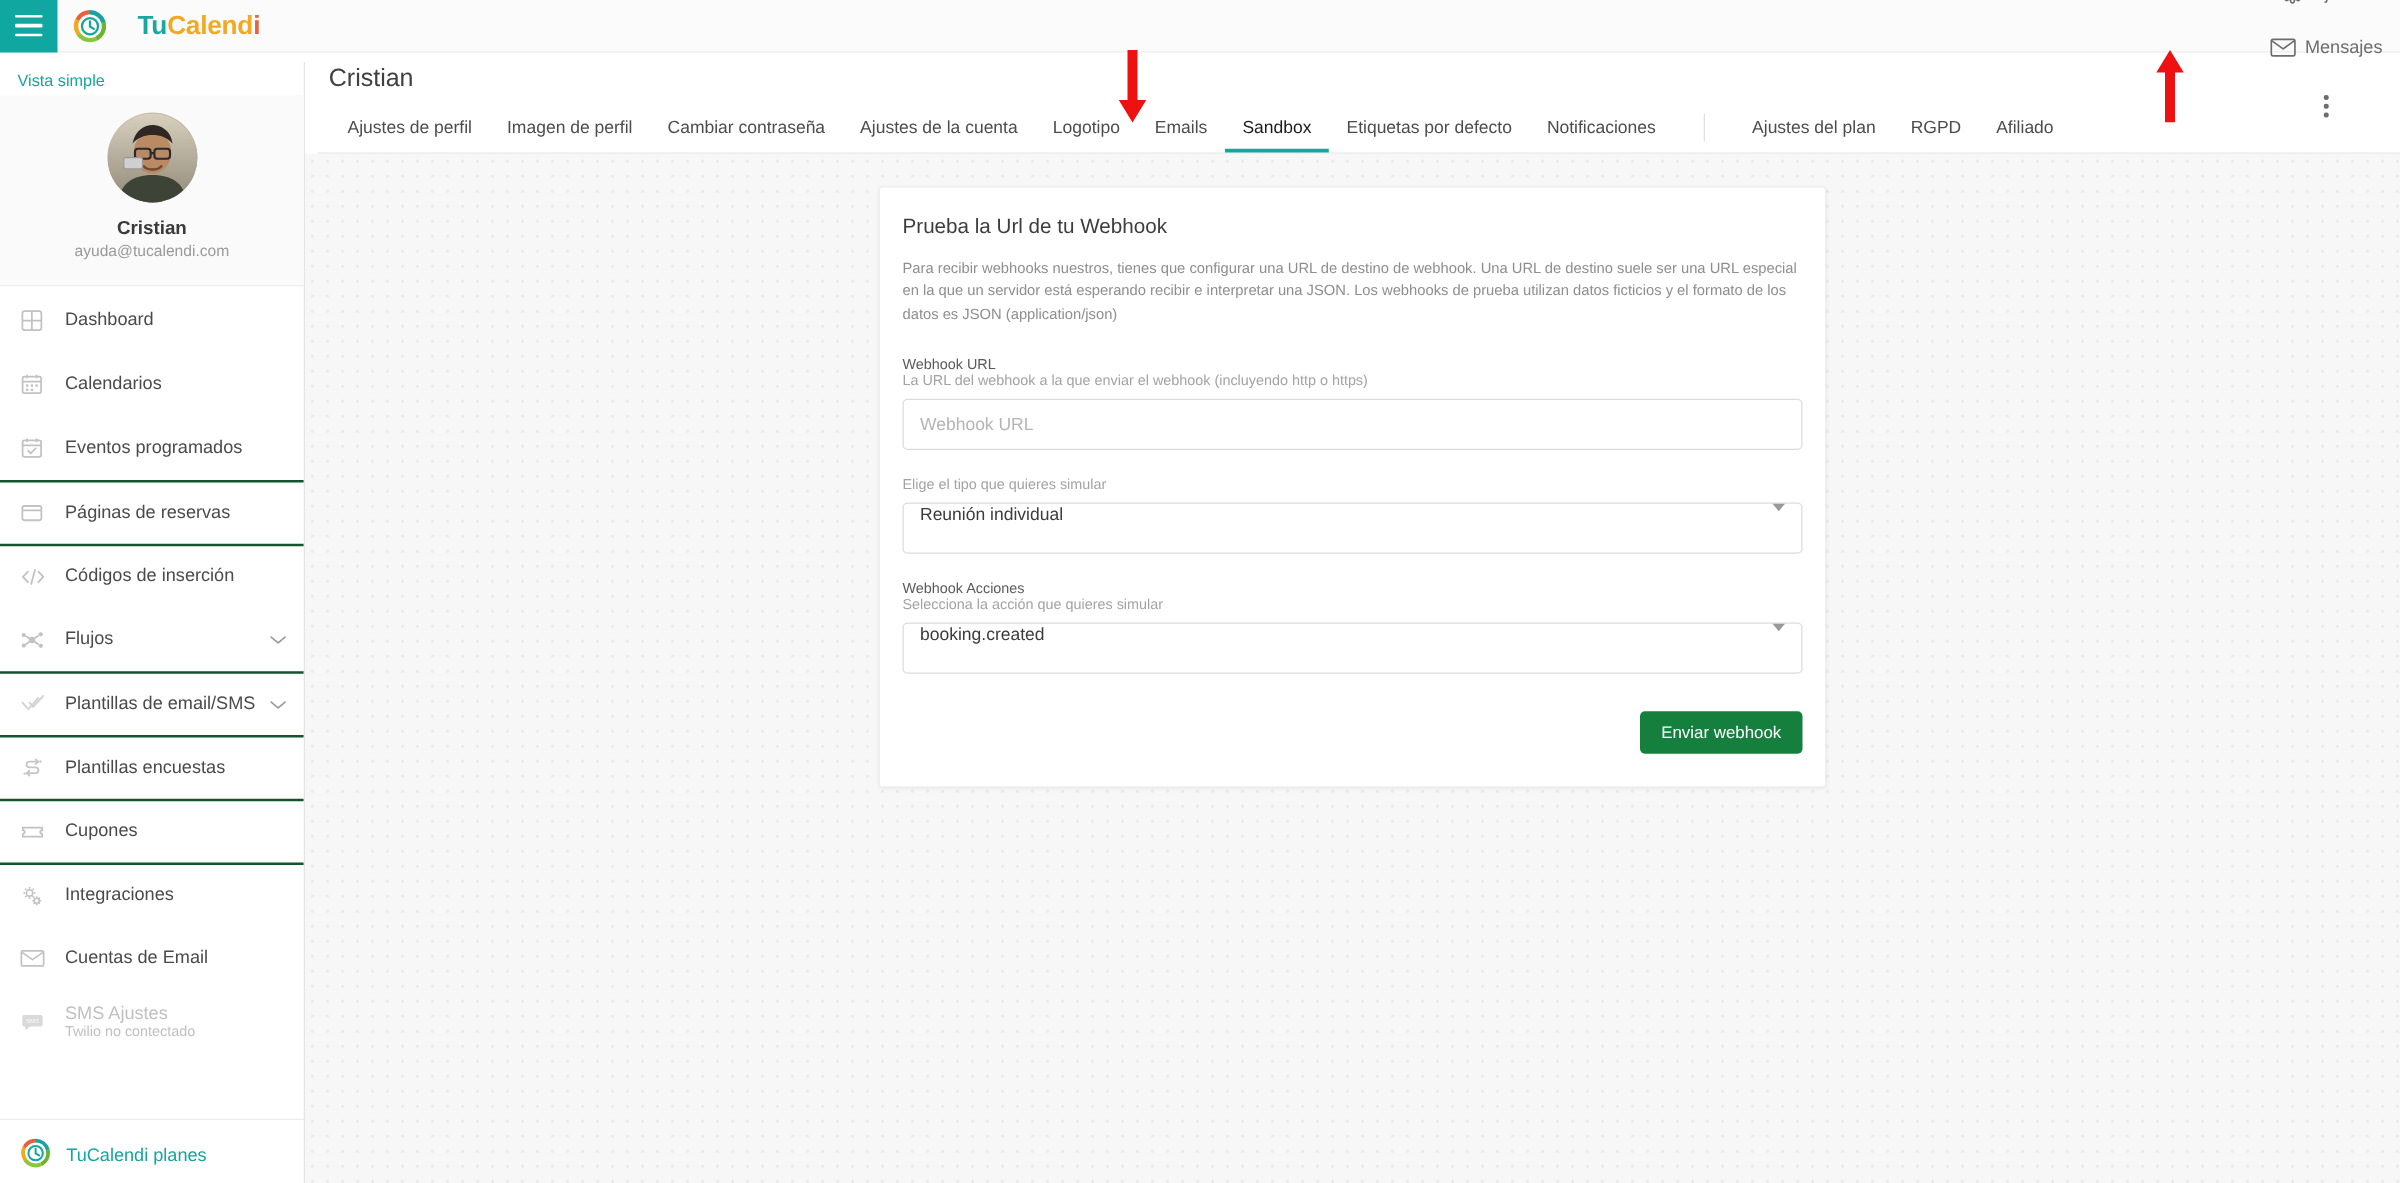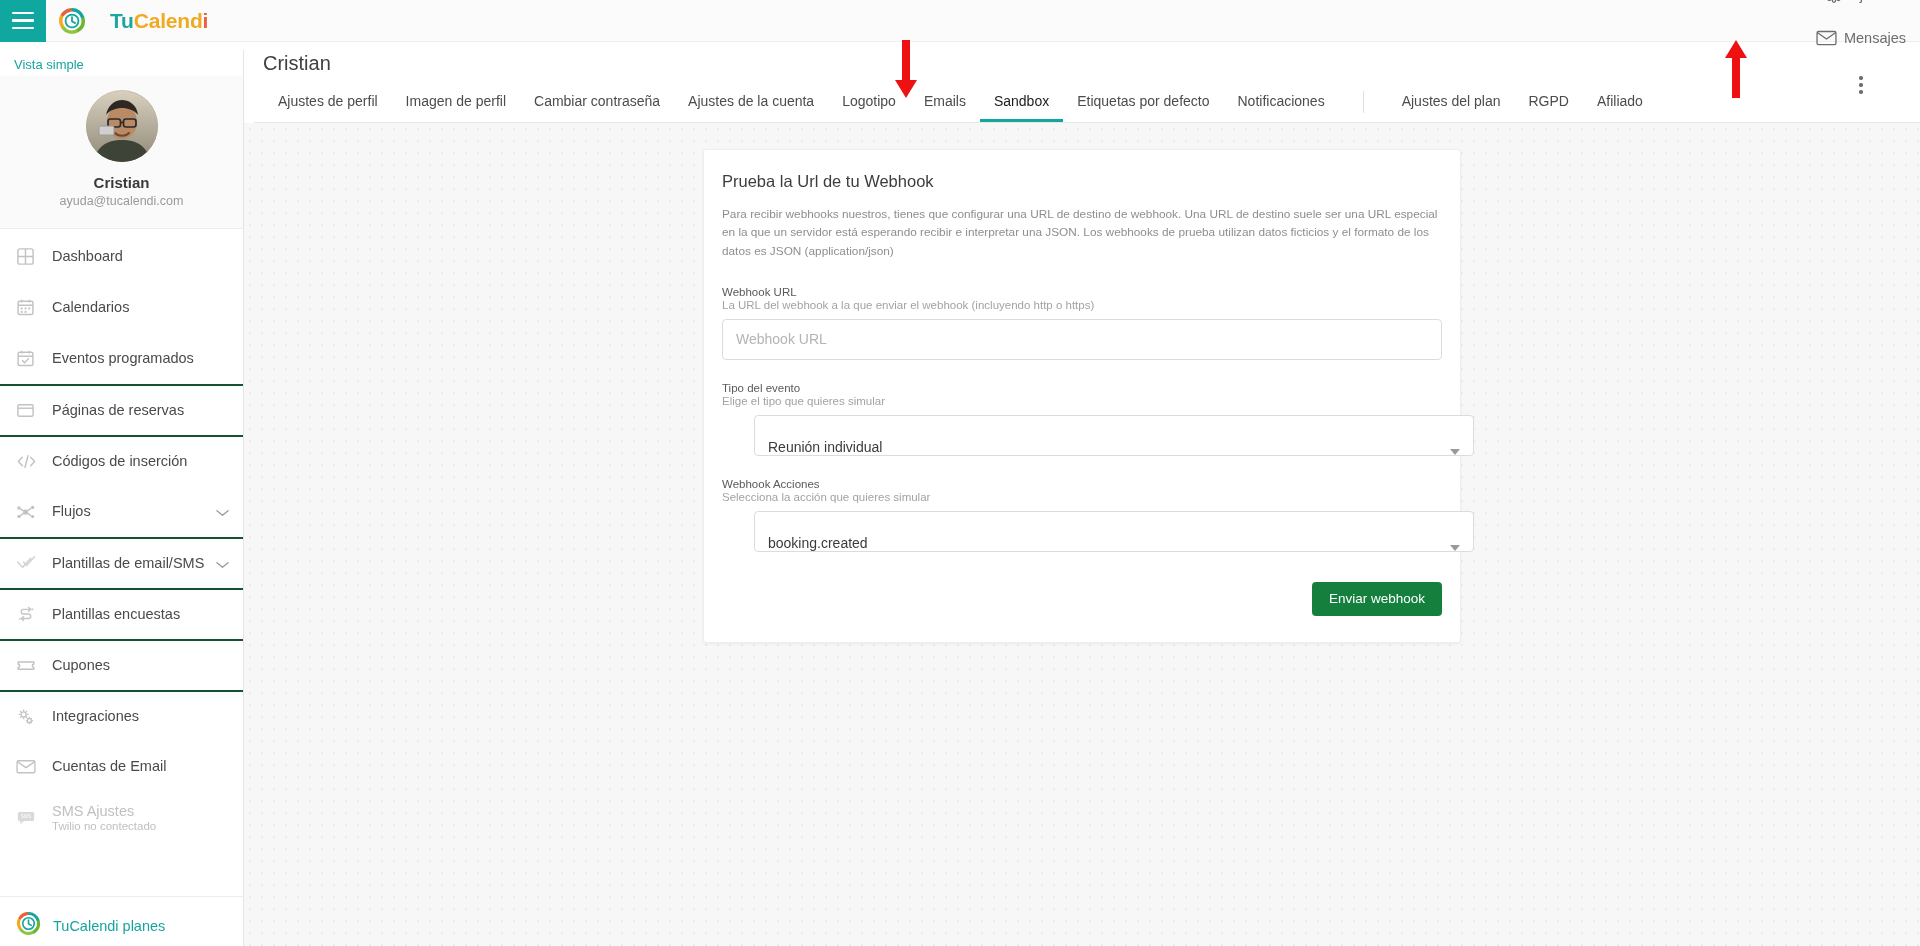--- a/index.html
+++ b/index.html
@@ -123,21 +123,21 @@
 
   .text-input {
     width: 100%; height: 41px; border: 1px solid #dcdcdc; border-radius: 4px;
     padding: 0 13px; font-size: 14px; color: #3b3b3b; background: #fff;
     font-family: "Liberation Sans", sans-serif; outline: none;
   }
   .text-input::placeholder { color: #b4b4b4; }
 
   .select-box {
     width: 100%; height: 41px; border: 1px solid #dcdcdc; border-radius: 4px;
-    padding: 0 13px; display: flex; align-items: flex-end; background: #fff; cursor: pointer; margin-left: 32px;
+    padding: 0 13px; display: flex; align-items: flex-start; background: #fff; cursor: pointer;
   }
   .select-value { font-size: 14px; color: #3b3b3b; }
   .caret {
     margin-left: auto; width: 0; height: 0;
     border-left: 5px solid transparent; border-right: 5px solid transparent;
     border-top: 6px solid #9a9a9a;
   }
 
   .card-actions { display: flex; justify-content: flex-end; margin-top: 30px; }
   .btn-primary {
@@ -450,21 +450,20 @@
       <div class="card-title">Prueba la Url de tu Webhook</div>
       <div class="card-desc">Para recibir webhooks nuestros, tienes que configurar una URL de destino de webhook. Una URL de destino suele ser una URL especial en la que un servidor está esperando recibir e interpretar una JSON. Los webhooks de prueba utilizan datos ficticios y el formato de los datos es JSON (application/json)</div>
 
       <div class="field">
         <div class="field-label">Webhook URL</div>
         <div class="field-hint">La URL del webhook a la que enviar el webhook (incluyendo http o https)</div>
         <input class="text-input" type="text" placeholder="Webhook URL" style="">
       </div>
 
       <div class="field">
-        <div class="field-label">Tipo del evento</div>
         <div class="field-hint">Elige el tipo que quieres simular</div>
         <div class="select-box">
           <span class="select-value">Reunión individual</span>
           <span class="caret"></span>
         </div>
       </div>
 
       <div class="field">
         <div class="field-label">Webhook Acciones</div>
         <div class="field-hint">Selecciona la acción que quieres simular</div>

